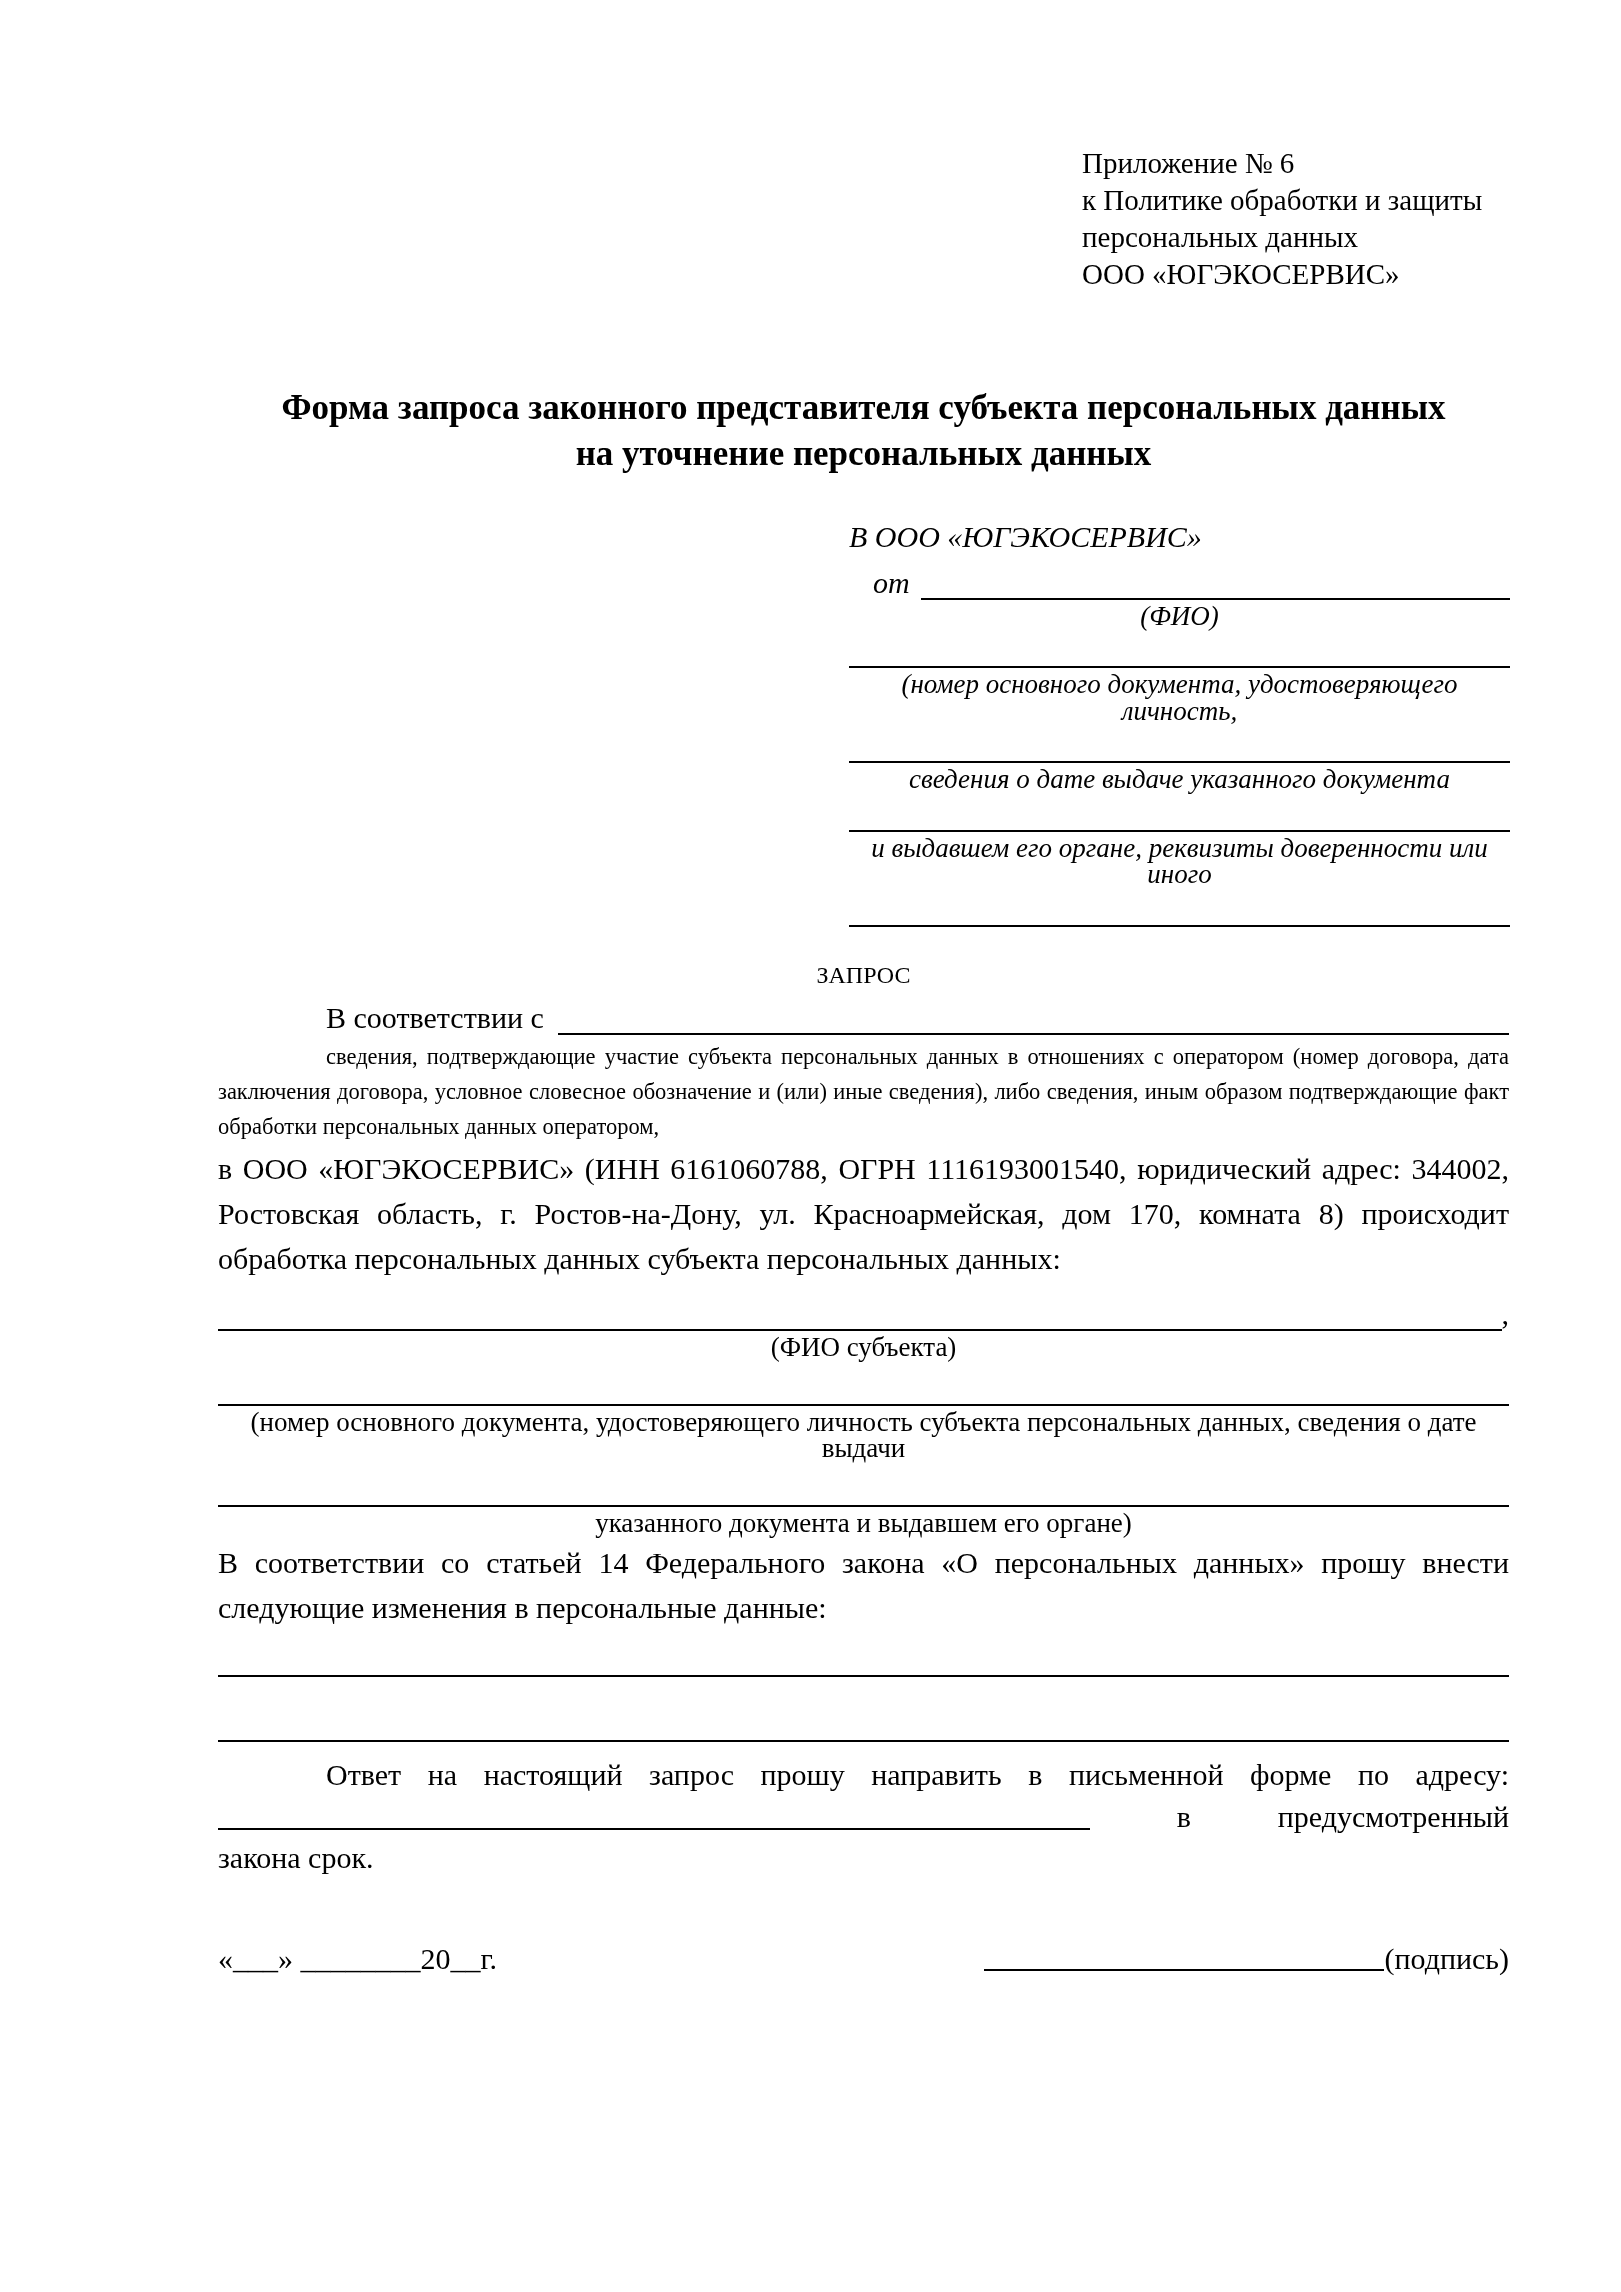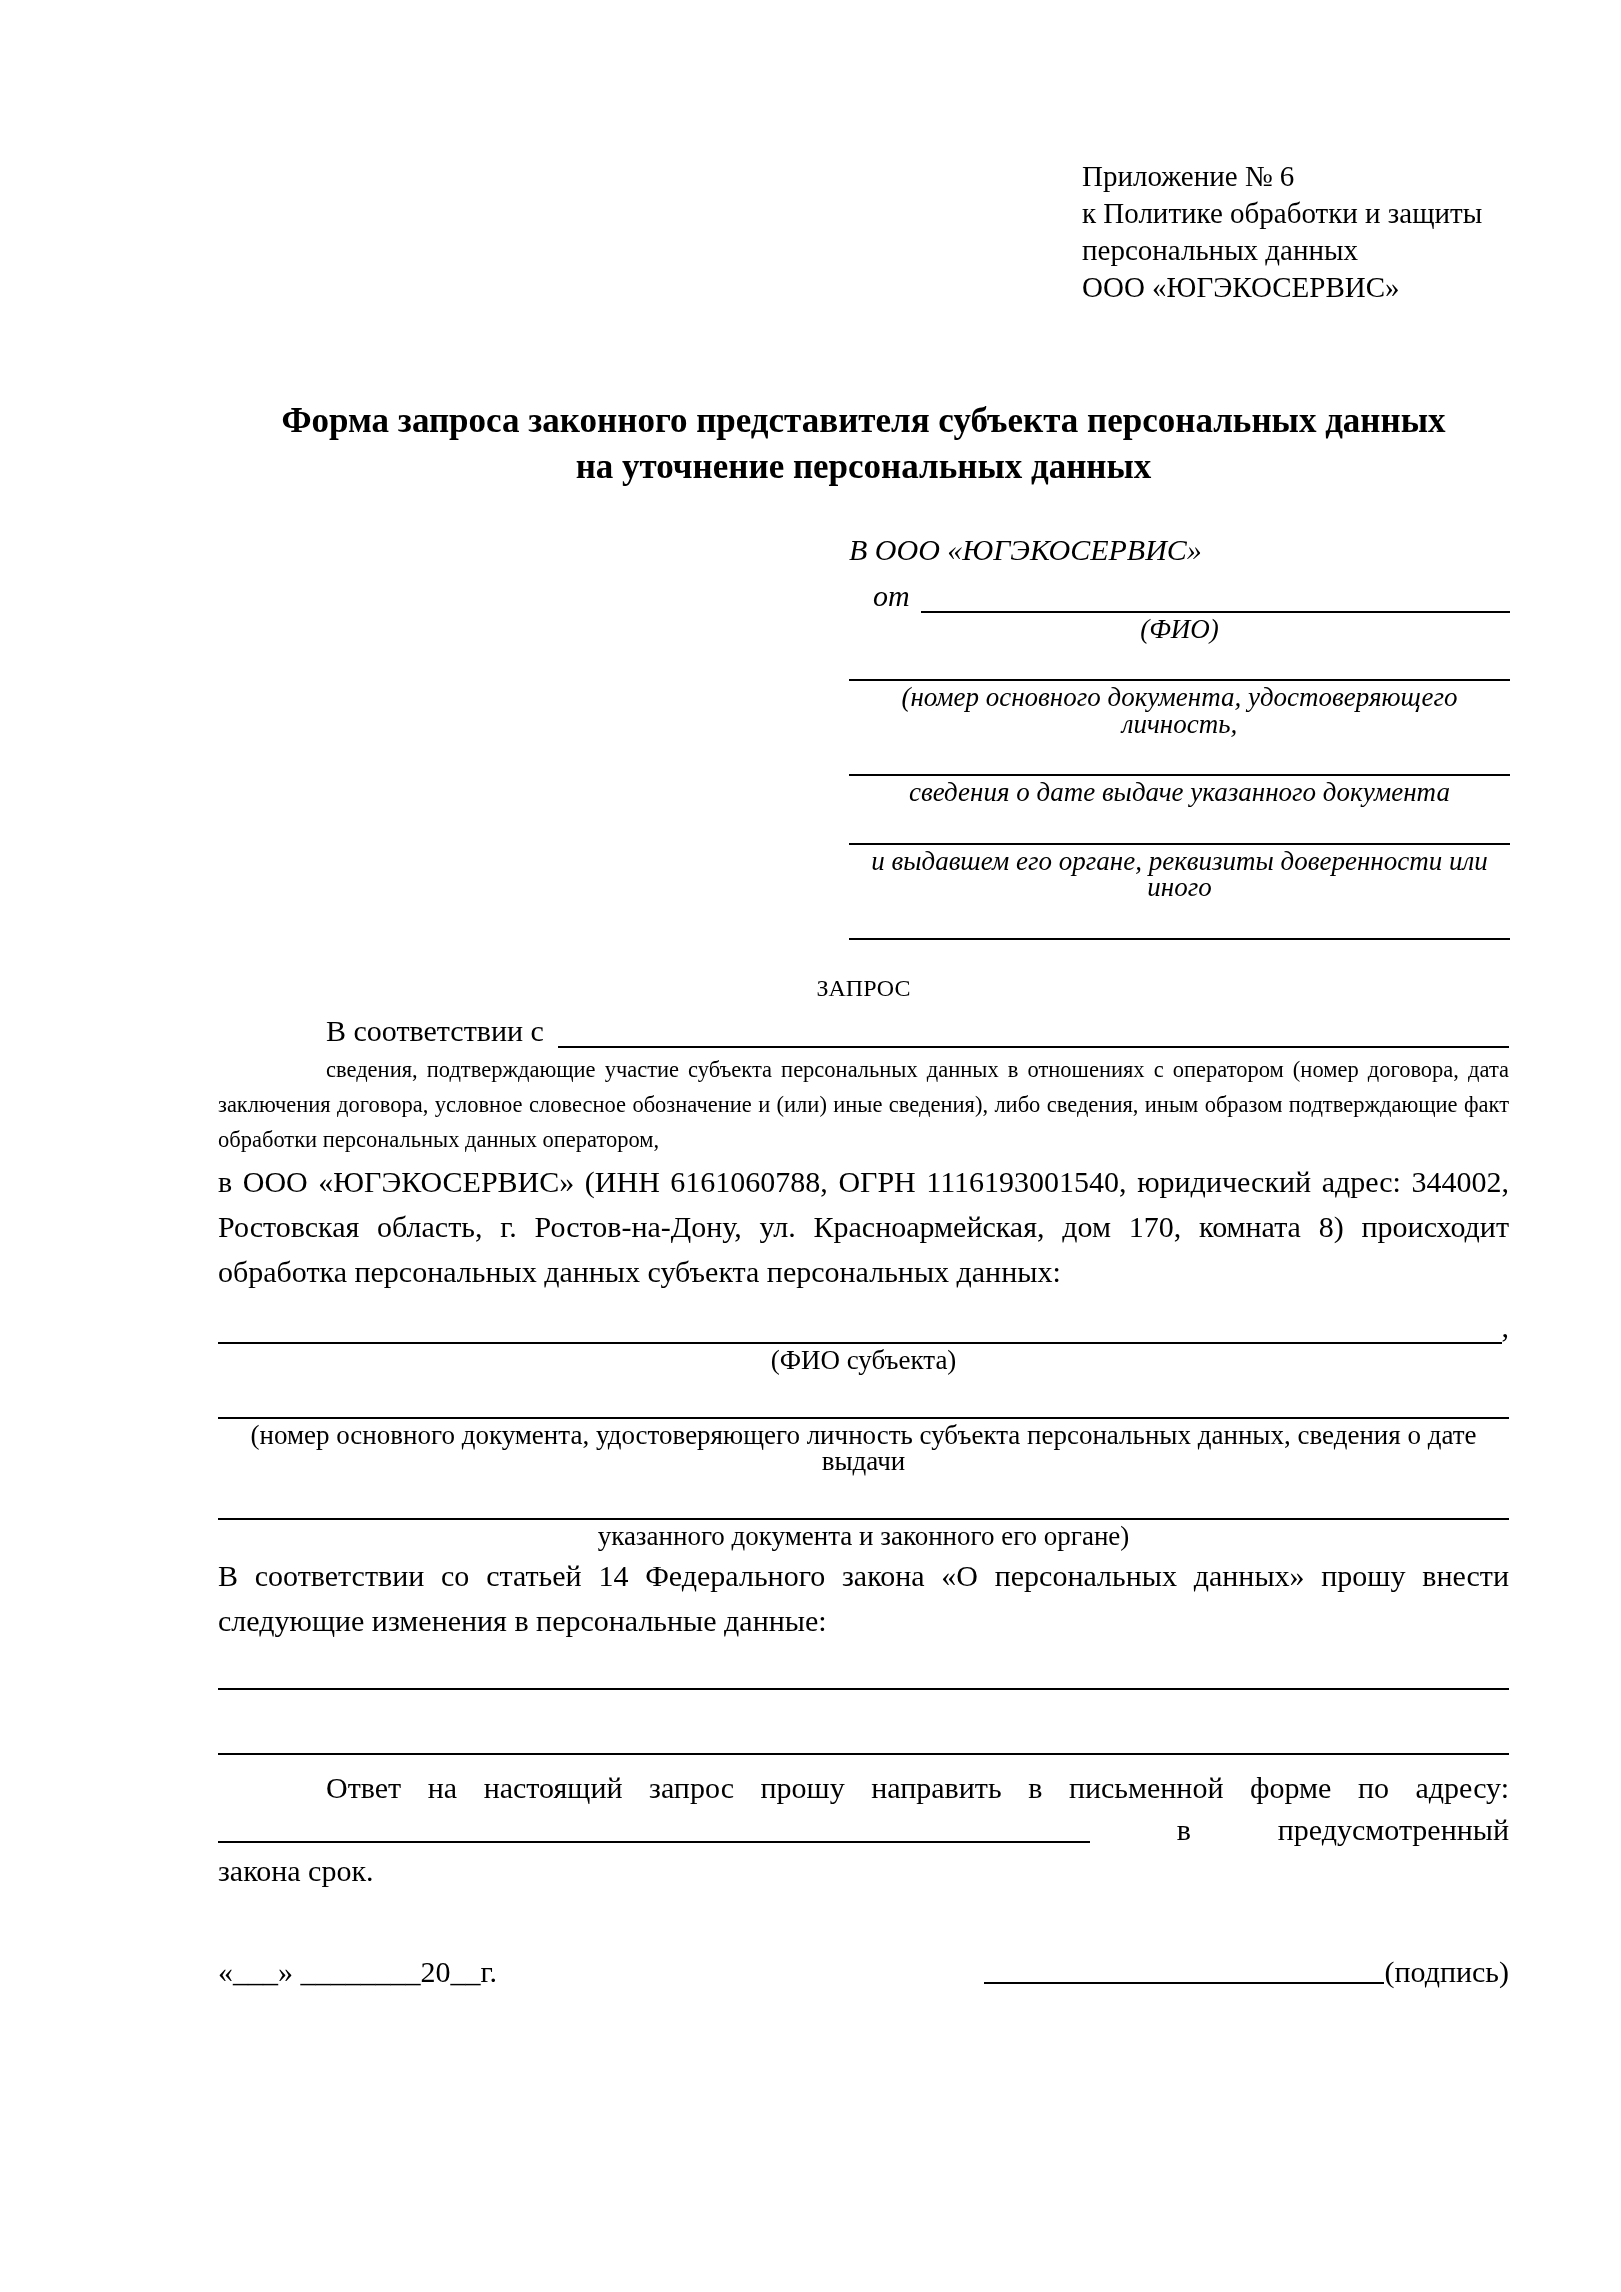--- a/index.html
+++ b/index.html
@@ -9,21 +9,21 @@
     height: 2293px;
     margin: 0 auto;
     background: #ffffff;
     color: #000000;
     font-family: "Liberation Serif", "DejaVu Serif", serif;
     box-sizing: border-box;
     padding: 145px 112px 0 218px; 
     overflow: hidden;
   }
   
-  .hdr { margin-left: 864px; font-size: 29px; line-height: 37px; margin-top: 13px; }
+  .hdr { margin-left: 864px; font-size: 29px; line-height: 37px; }
   
   .title {
     margin-top: 92px;
     font-size: 35px;
     font-weight: bold;
     line-height: 46px;
     text-align: center;
   }
   
   .addressee { margin-left: 631px; width: 661px; margin-top: 43px; font-size: 30px; font-style: italic; }
@@ -115,21 +115,21 @@
   <div class="fl-comma">
     <span class="fl"></span>
     <span>,</span>
   </div>
   <div class="cap w">(ФИО субъекта)</div>
 
   <div class="fl sp2"></div>
   <div class="cap w">(номер основного документа, удостоверяющего личность субъекта персональных данных, сведения о дате выдачи</div>
 
   <div class="fl sp2"></div>
-  <div class="cap w">указанного документа и законного его органе)</div>
+  <div class="cap w">указанного документа и выдавшем его органе)</div>
 
   <p class="para law">В соответствии со статьей 14 Федерального закона «О персональных данных» прошу внести следующие изменения в персональные данные:</p>
 
   <div class="fl big"></div>
   <div class="fl big2"></div>
 
   <div class="ans1">Ответ на настоящий запрос прошу направить в письменной форме по адресу:</div>
   <div class="ans2">
     <span class="fl ansfill"></span>
     <span>в</span>

